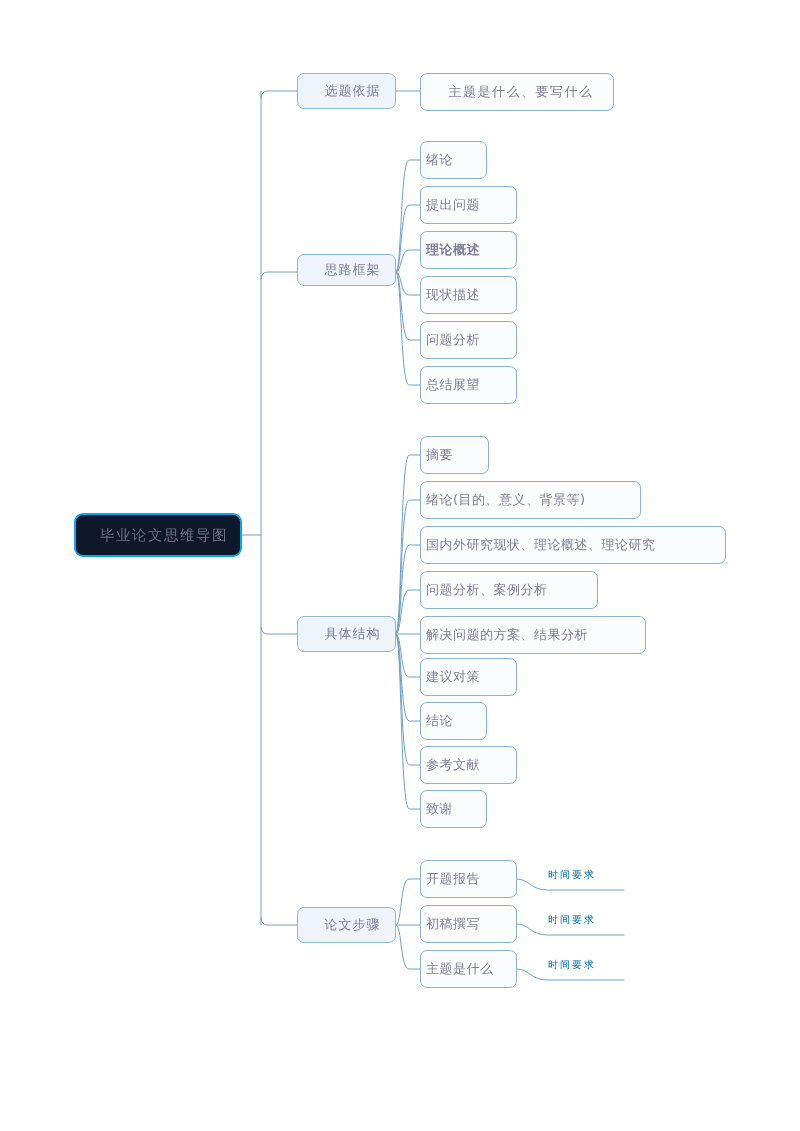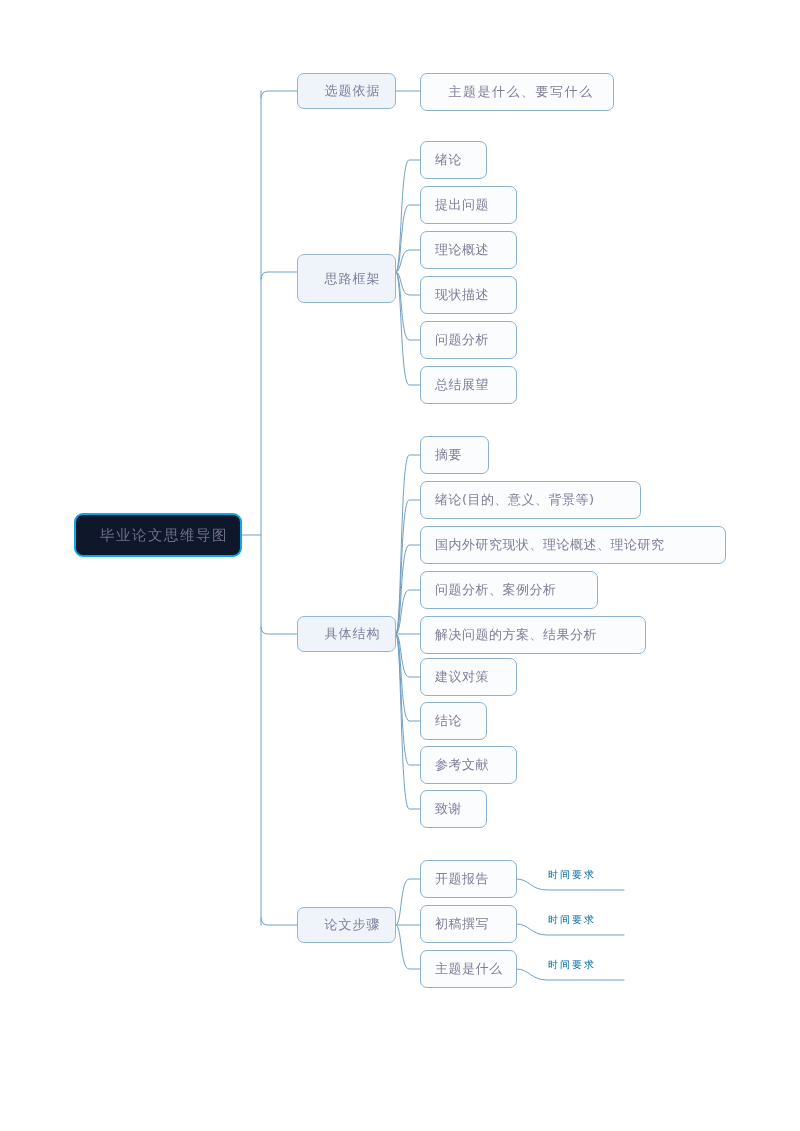--- a/index.html
+++ b/index.html
@@ -53,21 +53,21 @@
   }
   .node-branch {
     background: #eef4fa;
     justify-content: center;
     border-color: #93b7d3;
     letter-spacing: 1px;
   }
   .node-leaf {
     background: #fbfcfe;
     justify-content: flex-start;
-    padding-left: 14px;
+    padding-left: 5px;
   }
   .node-leaf.centered {
     justify-content: center;
     padding-left: 8px;
     letter-spacing: 1.5px;
   }
   .plain-label {
     position: absolute;
     color: #0369a1;
     font-size: 10px;
@@ -107,24 +107,24 @@
       <path d="M 517 879 C 529 879 531 890 547 890 H 624" fill="none" stroke="#6fa0c4" stroke-width="1" stroke-linecap="round"></path>
       <path d="M 396 925 H 420" fill="none" stroke="#6fa0c4" stroke-width="1" stroke-linecap="round"></path>
       <path d="M 517 924 C 529 924 531 935 547 935 H 624" fill="none" stroke="#6fa0c4" stroke-width="1" stroke-linecap="round"></path>
       <path d="M 396 925 C 402 925 400 969 409.2 969 H 420" fill="none" stroke="#6fa0c4" stroke-width="1" stroke-linecap="round"></path>
       <path d="M 517 969 C 529 969 531 980 547 980 H 624" fill="none" stroke="#6fa0c4" stroke-width="1" stroke-linecap="round"></path>
     </svg>
   <div id="nodes">
       <div class="node node-root" style="left: 74px; top: 513px; width: 168px; height: 44px;">毕业论文思维导图</div>
       <div class="node node-branch" style="left: 297px; top: 73px; width: 99px; height: 36px;">选题依据</div>
       <div class="node node-leaf centered" style="left: 420px; top: 73px; width: 194px; height: 38px;">主题是什么、要写什么</div>
-      <div class="node node-branch" style="left: 297px; top: 254px; width: 99px; height: 49px; text-align: right;">思路框架</div>
+      <div class="node node-branch" style="left: 297px; top: 254px; width: 99px; height: 32px; text-align: right;">思路框架</div>
       <div class="node node-leaf" style="left: 420px; top: 141px; width: 67px; height: 38px;">绪论</div>
       <div class="node node-leaf" style="left: 420px; top: 186px; width: 97px; height: 38px;">提出问题</div>
-      <div class="node node-leaf" style="left: 420px; top: 231px; width: 97px; height: 38px;">理论概述</div>
+      <div class="node node-leaf" style="left: 420px; top: 231px; width: 97px; height: 38px; font-weight: bold;">理论概述</div>
       <div class="node node-leaf" style="left: 420px; top: 276px; width: 97px; height: 38px;">现状描述</div>
       <div class="node node-leaf" style="left: 420px; top: 321px; width: 97px; height: 38px;">问题分析</div>
       <div class="node node-leaf" style="left: 420px; top: 366px; width: 97px; height: 38px;">总结展望</div>
       <div class="node node-branch" style="left: 297px; top: 616px; width: 99px; height: 36px;">具体结构</div>
       <div class="node node-leaf" style="left: 420px; top: 436px; width: 69px; height: 38px;">摘要</div>
       <div class="node node-leaf" style="left: 420px; top: 481px; width: 221px; height: 38px;">绪论(目的、意义、背景等)</div>
       <div class="node node-leaf" style="left: 420px; top: 526px; width: 306px; height: 38px;">国内外研究现状、理论概述、理论研究</div>
       <div class="node node-leaf" style="left: 420px; top: 571px; width: 178px; height: 38px;">问题分析、案例分析</div>
       <div class="node node-leaf" style="left: 420px; top: 616px; width: 226px; height: 38px;">解决问题的方案、结果分析</div>
       <div class="node node-leaf" style="left: 420px; top: 658px; width: 97px; height: 38px;">建议对策</div>

